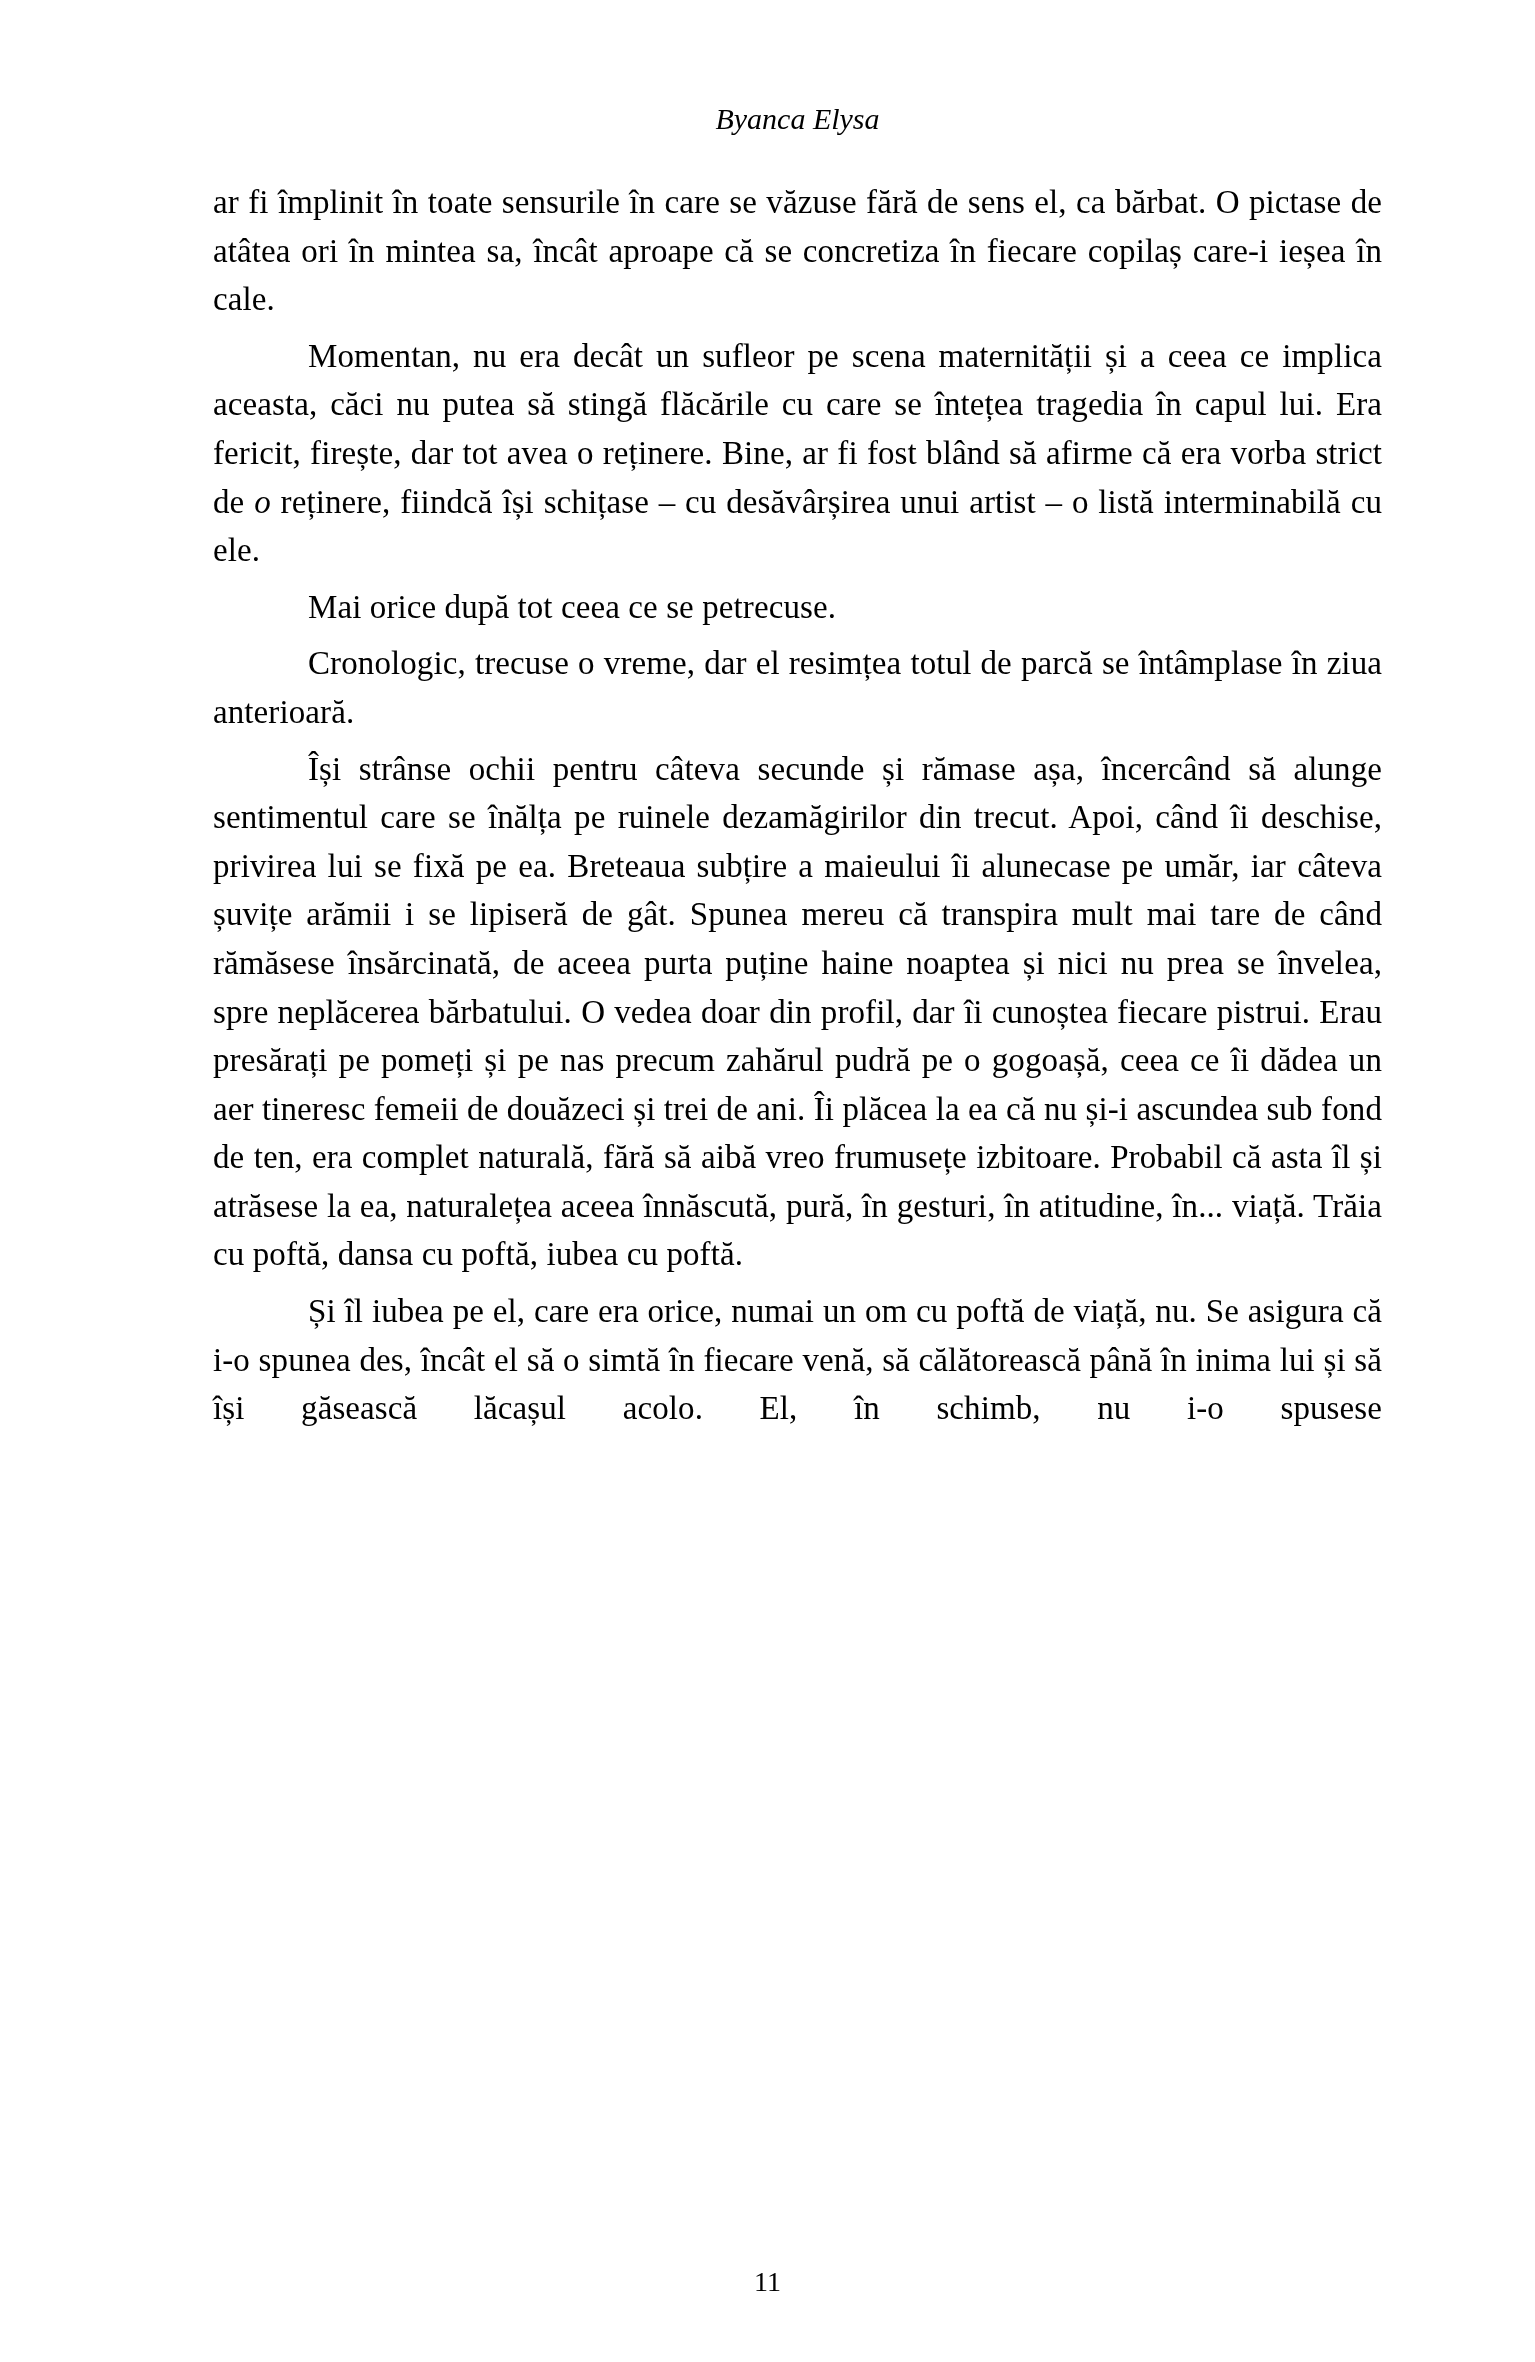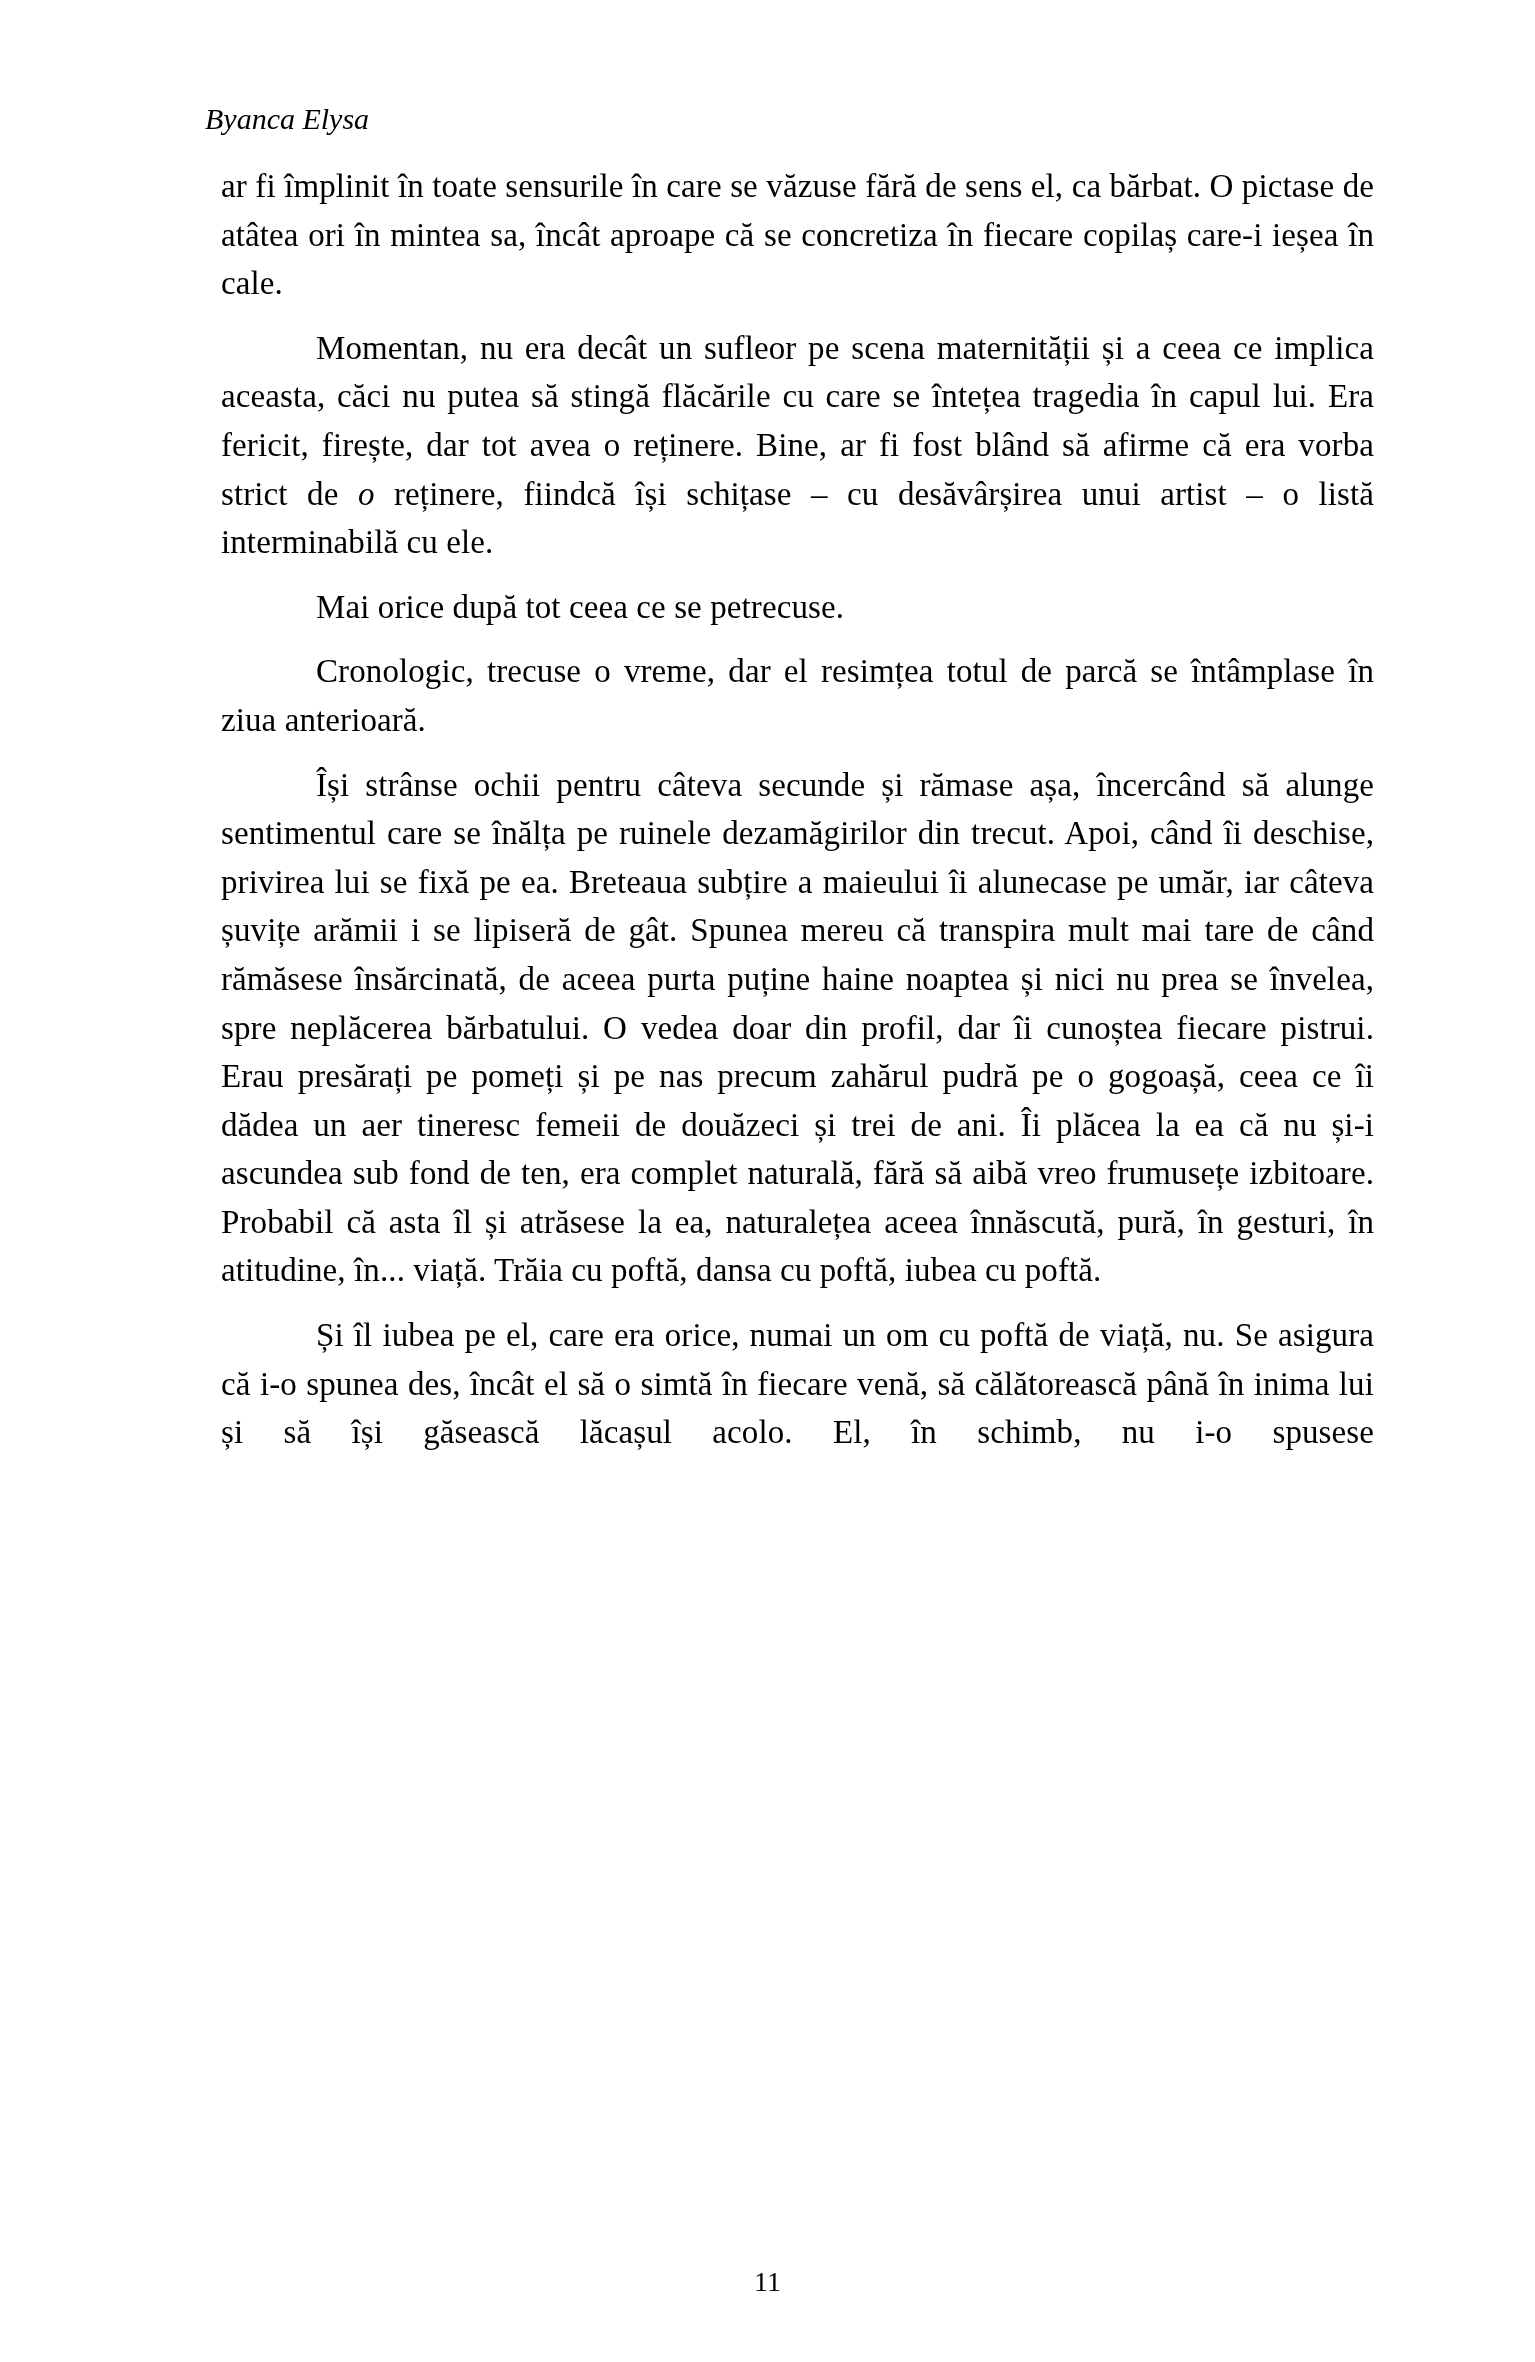--- a/index.html
+++ b/index.html
@@ -12,34 +12,34 @@
     width: 1535px;
     height: 2362px;
     background: #ffffff;
     color: #000000;
     box-sizing: border-box;
     padding: 100px 145px 0 205px;
     font-family: "Liberation Serif", serif;
     overflow: hidden;
   }
   .running-header {
-    text-align: left;
+    text-align: center;
     font-style: italic;
     font-size: 30px;
     line-height: 38px;
-    margin-bottom: 24px;
+    margin-bottom: 40px;
   }
   .page-body {
     font-size: 33px;
     line-height: 48.6px;
     text-align: justify;
     letter-spacing: 0.1px;
   }
   .para {
-    margin: 16px;
+    margin: 8px;
   }
   .para.indent {
     text-indent: 95px;
   }
   .para.justify-last {
     text-align-last: justify;
   }
   .italic {
     font-style: italic;
   }

